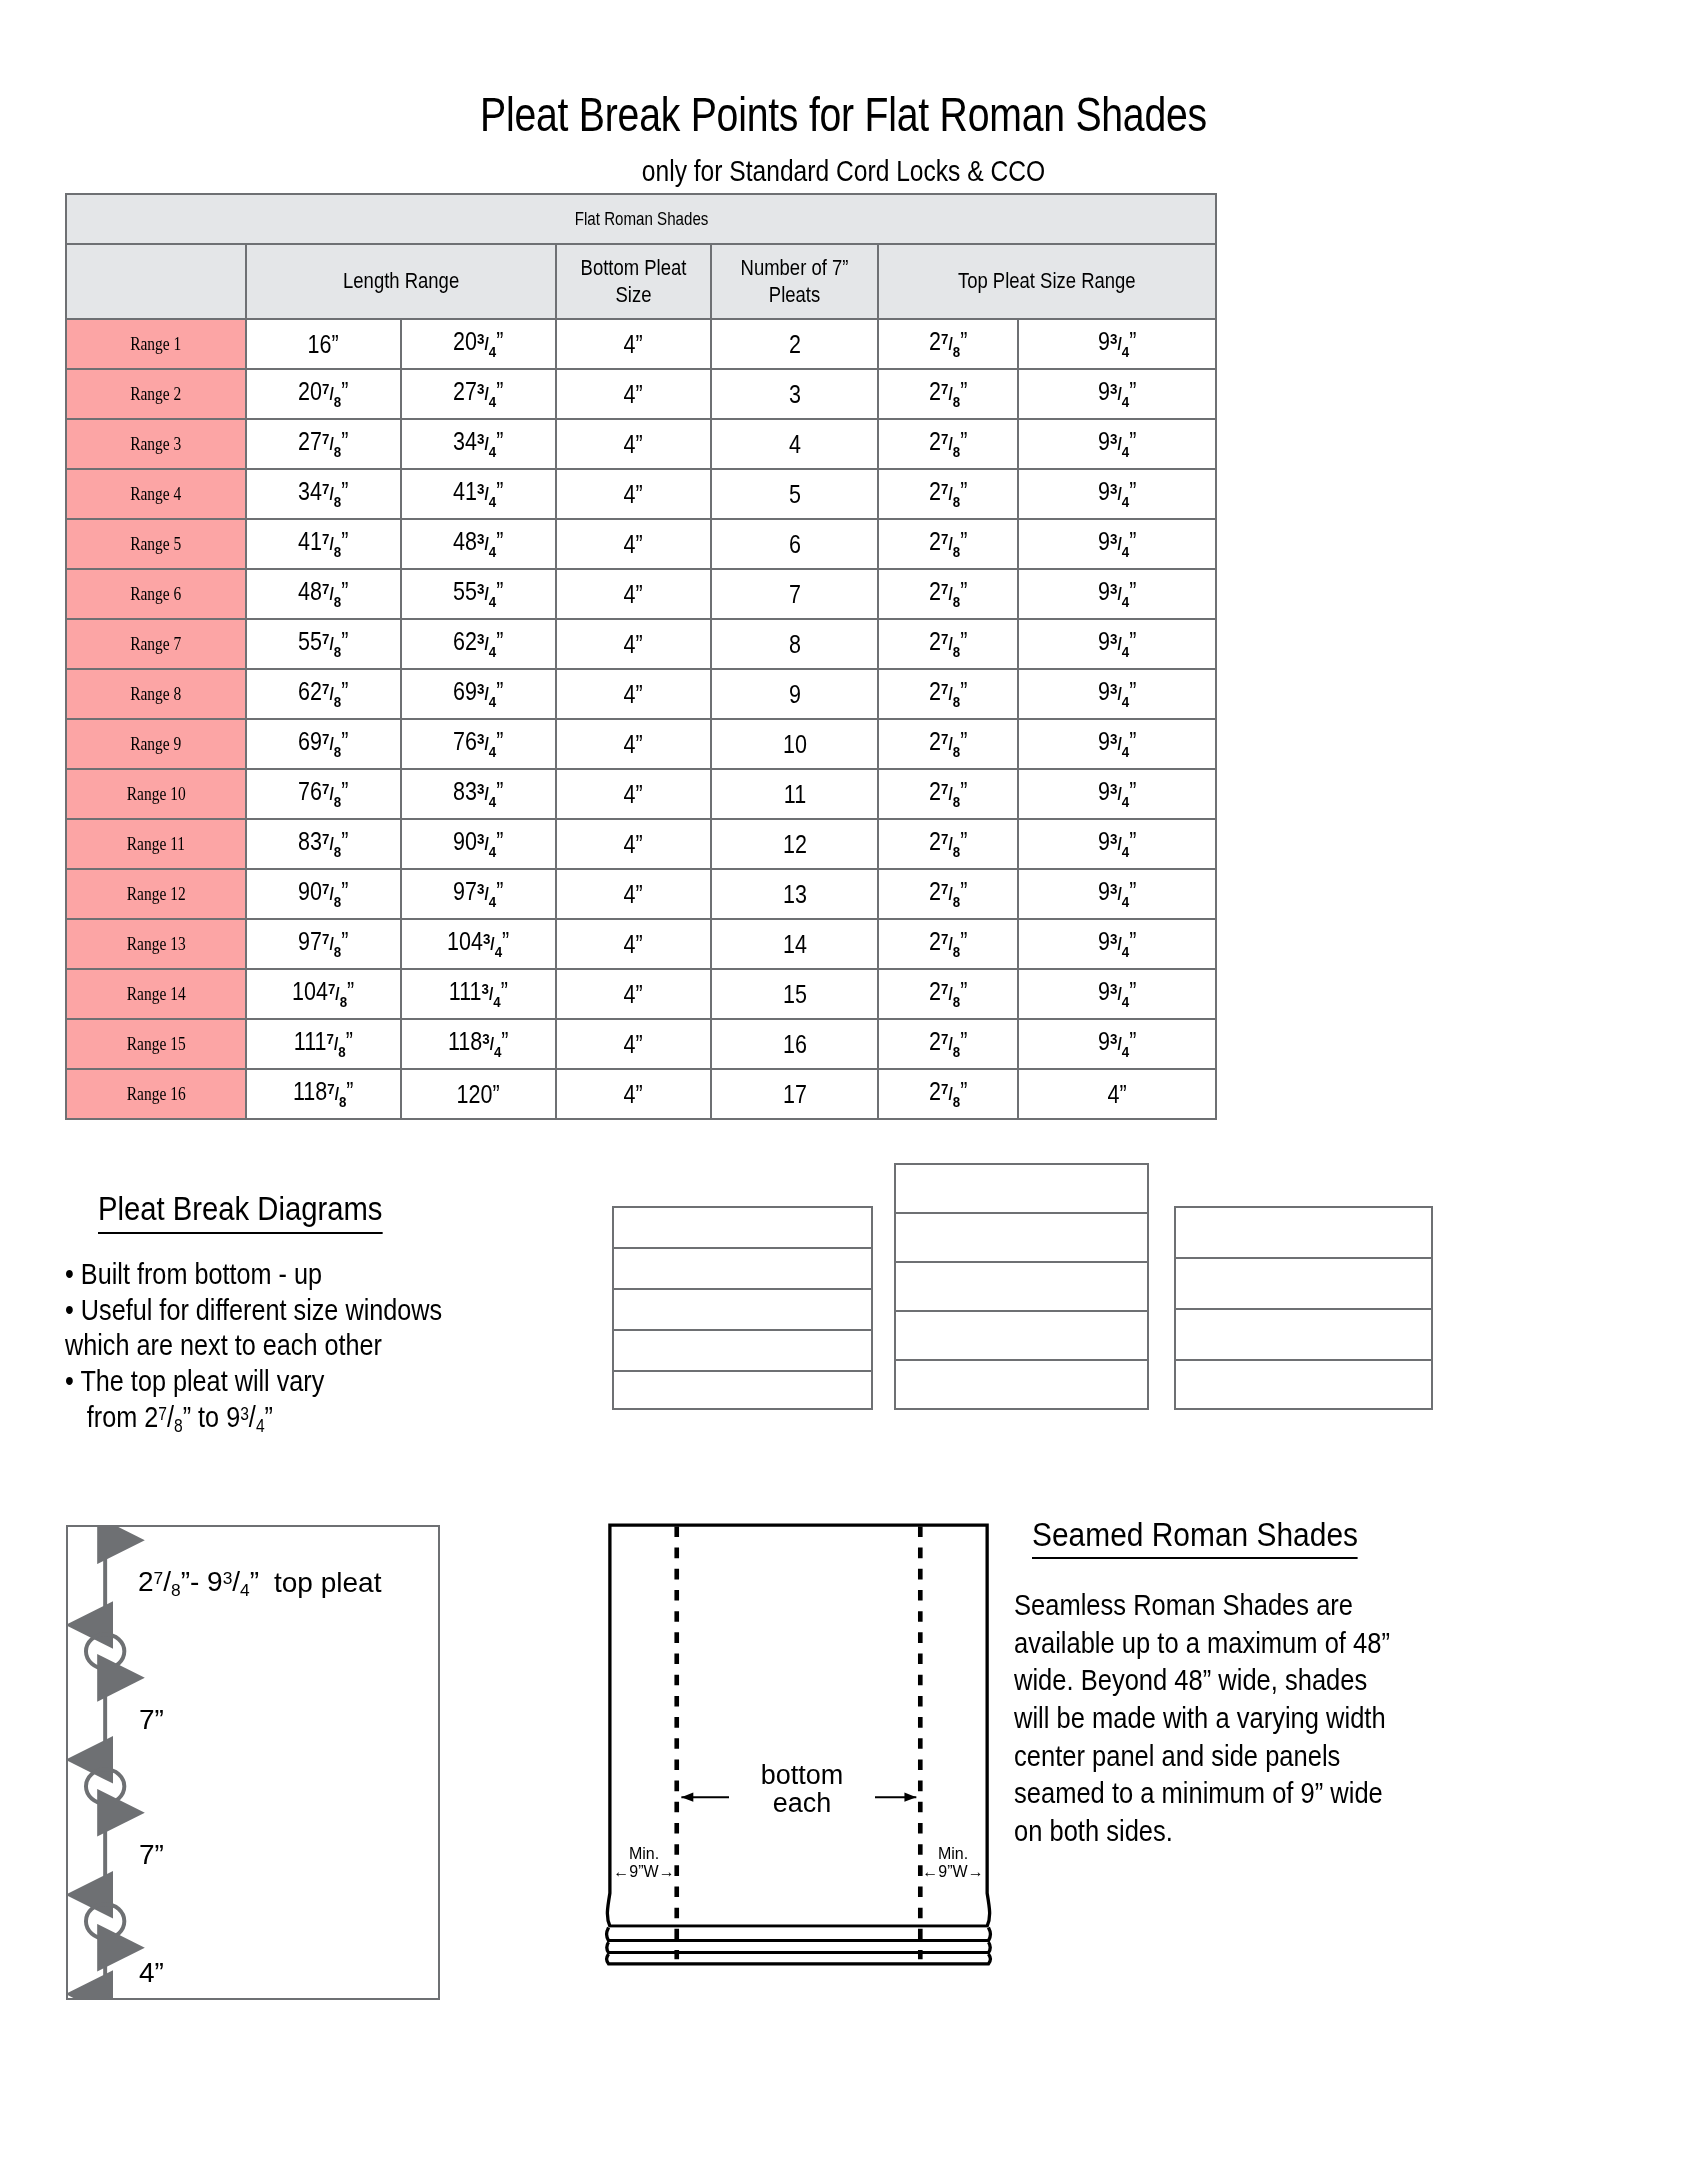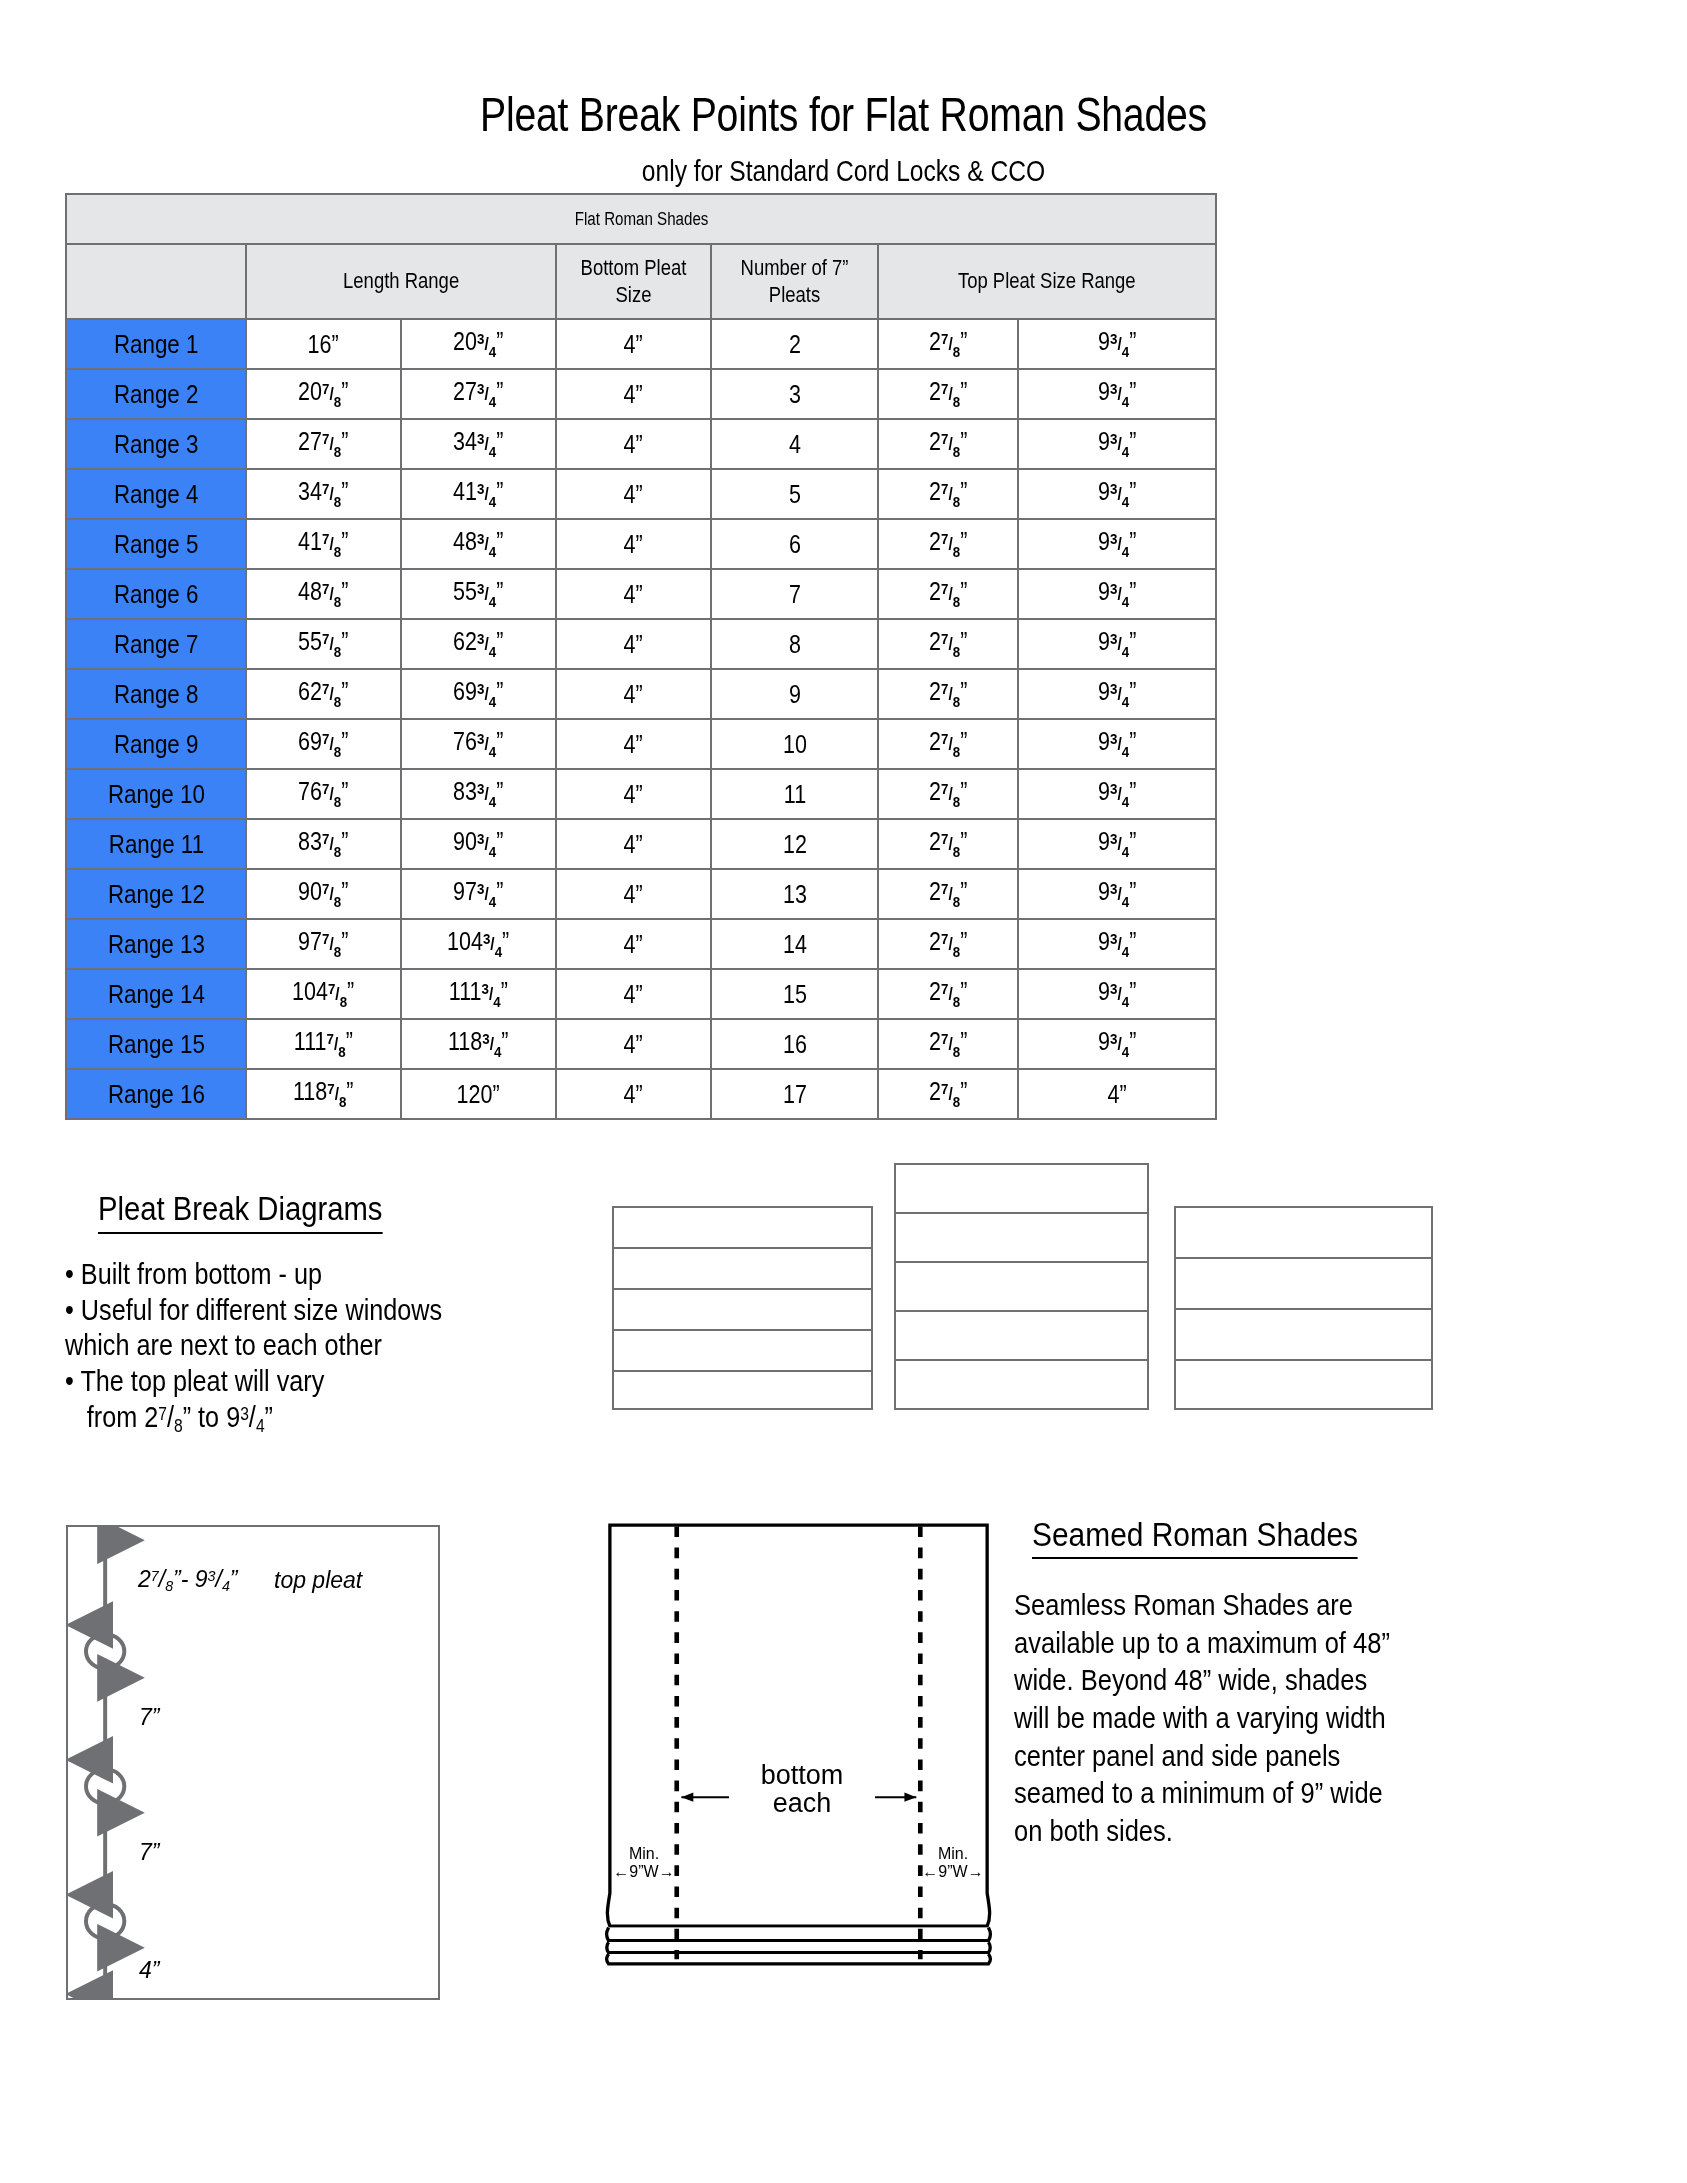--- a/index.html
+++ b/index.html
@@ -33,21 +33,21 @@
     text-align:center;vertical-align:middle;
     font-weight:400;padding:0;
   }
   .hdr-top{
     background:#e4e6e8;height:48px;font-size:18px;
   }
   .hdr{
     background:#e4e6e8;height:73px;font-size:22px;line-height:1.22;
   }
   .rangecell{
-    background:#3b82f6;font-size:26px;height:48px;
+    background:#fca5a5;font-size:18px;height:48px;font-family:Liberation Serif, serif;
   }
   .val{font-size:25px;font-weight:700;background:#fff;}
   .hdrtxt{display:inline-block;transform:scaleX(.84);}
   .rngtxt{display:inline-block;transform:scaleX(.86);}
   .valtxt{display:inline-block;transform:scaleX(.86);letter-spacing:0px;}
 
   
   .fr{display:inline-block;white-space:nowrap;}
   .fr sup{font-size:.62em;vertical-align:.42em;font-weight:700;}
   .fr .sl{font-size:.72em;font-weight:700;}
@@ -83,21 +83,21 @@
   .stack{position:absolute;border:2px solid #6e7073;box-sizing:border-box;background:#fff;}
   .stack .seg{border-bottom:2px solid #6e7073;box-sizing:border-box;}
   .stack .seg:last-child{border-bottom:none;}
 
   
   #measbox{
     position:absolute;left:66px;top:1485px;width:374px;height:475px;
     border:2px solid #6e7073;box-sizing:border-box;background:#fff;
   }
   #measbox svg{position:absolute;left:0;top:0;}
-  .mlab{position:absolute;font-size:23px;white-space:nowrap;font-style:italic;}
+  .mlab{position:absolute;font-size:28px;white-space:nowrap;}
 
   
   #shade{position:absolute;left:582px;top:1456px;width:437px;height:503px;}
 
   
   #srs-title{
     position:absolute;left:1032px;top:1475px;font-size:34px;
     border-bottom:2px solid #000;padding-bottom:3.3px;
     transform:scaleX(.88);transform-origin:0 0;
   }

